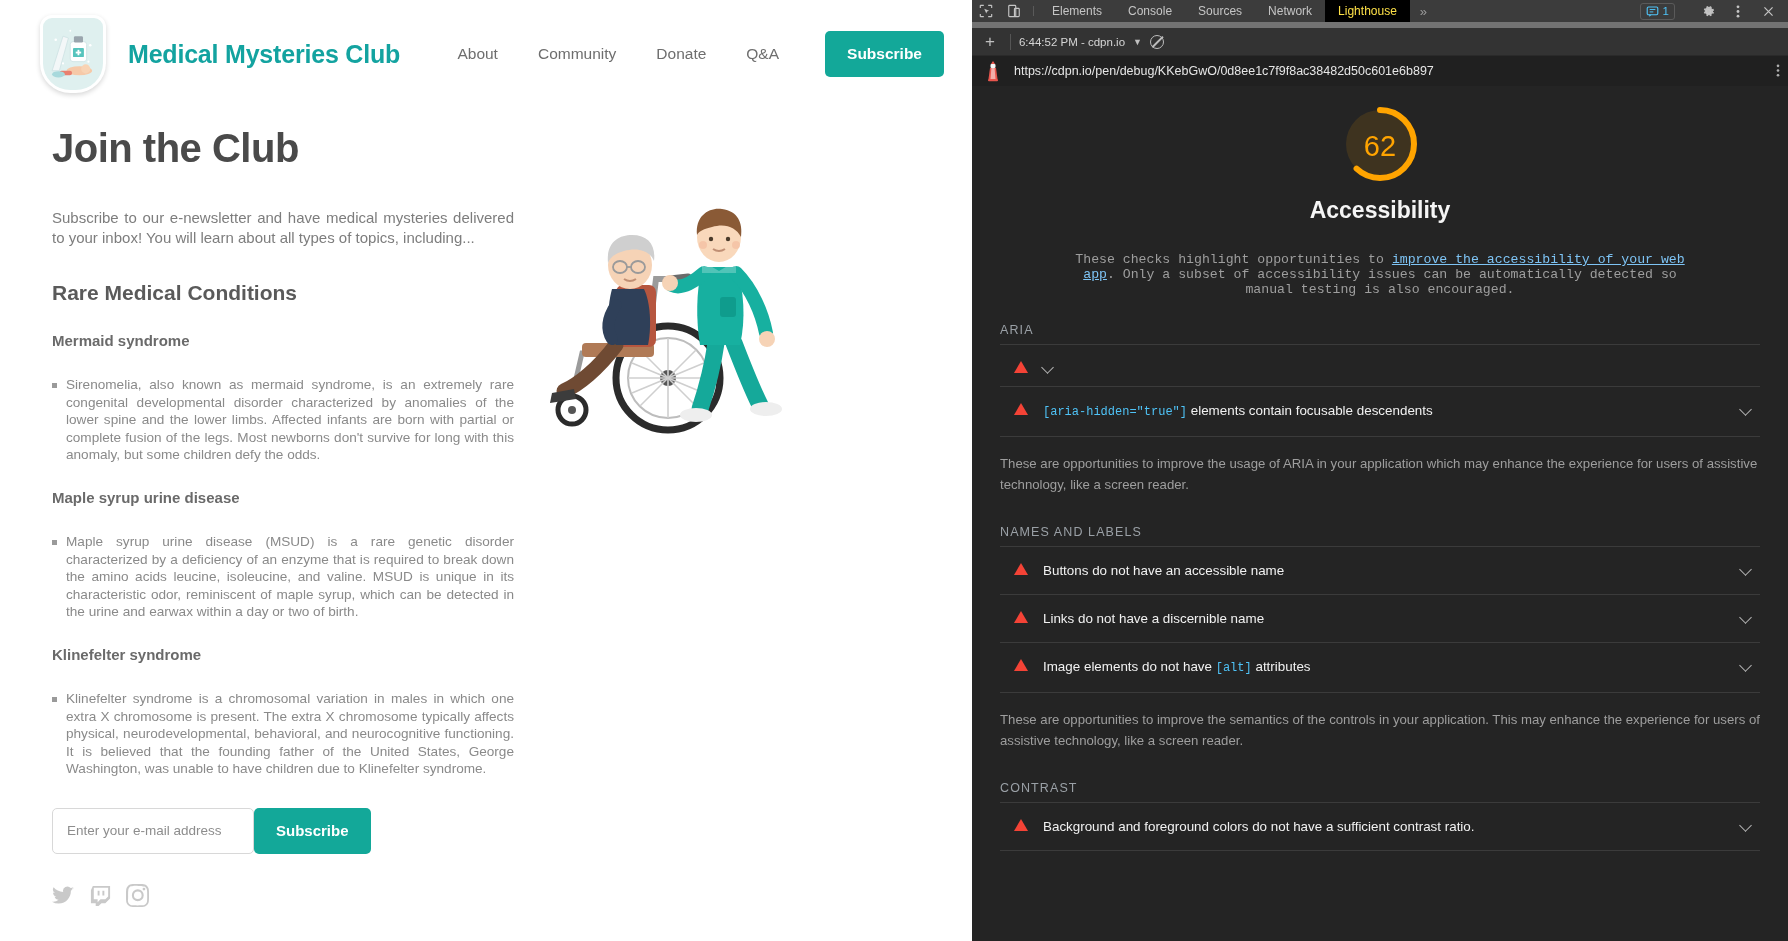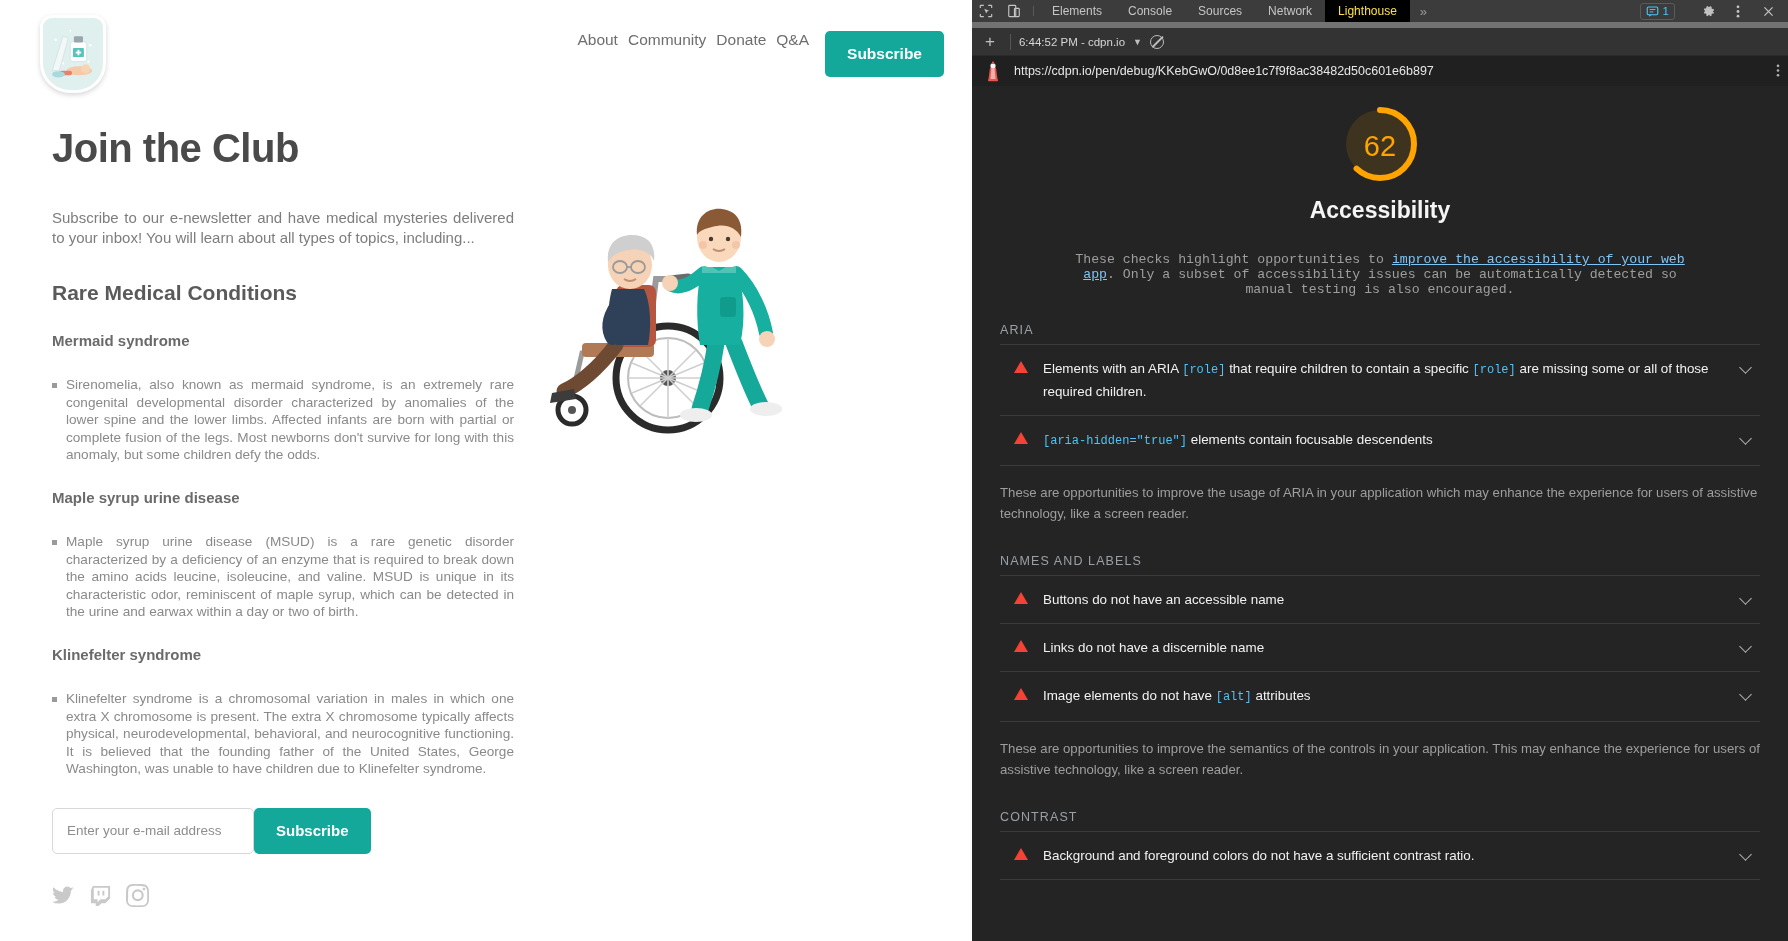--- a/index.html
+++ b/index.html
@@ -41,21 +41,21 @@
   .logo-art { position: absolute; inset: 0; }
   .brand-title {
     color: #13a3a0;
     font-size: 25px;
     font-weight: bold;
     letter-spacing: -0.2px;
     white-space: nowrap;
   }
   .nav {
     margin-left: auto;
-    display: flex; align-items: flex-start; gap: 10px;
+    display: flex; align-items: center; gap: 40px;
   }
   .nav a {
     color: #6e6e6e; font-size: 15.5px; text-decoration: none;
     font-weight: 500;
   }
   .nav-subscribe {
     background: #13a899; color: #fff;
     border: none;
     padding: 14px 22px;
     border-radius: 5px;
@@ -279,20 +279,21 @@
             <g fill="#ffffff">
               <circle cx="14" cy="24" r="1.4"></circle>
                 <circle cx="52" cy="30" r="1.4"></circle>
               <circle cx="22" cy="50" r="1.2"></circle>
                 <circle cx="50" cy="48" r="1.2"></circle>
               <circle cx="30" cy="14" r="1"></circle>
             </g>
           </svg>
         </div>
       </div>
+      <div class="brand-title">Medical Mysteries Club</div>
 
       <nav class="nav">
         <a href="#">About</a>
         <a href="#">Community</a>
         <a href="#">Donate</a>
         <a href="#">Q&amp;A</a>
         <button class="nav-subscribe">Subscribe</button>
       </nav>
     </header>
 
@@ -494,21 +495,20 @@
 
       <div class="lh-desc">
         <span>These checks highlight opportunities to </span><a href="#">improve the accessibility of your web app</a><span>. Only a subset of accessibility issues can be automatically detected so manual testing is also encouraged.</span>
       </div>
 
       <div id="groups">
           <div class="lh-group-title">ARIA</div>
           <div class="lh-audit-list">
             <div class="lh-audit">
               <div class="lh-warn-tri"></div>
-              <div class="lh-audit-text"><span>Elements with an ARIA </span><code>[role]</code><span> that require children to contain a specific </span><code>[role]</code><span> are missing some or all of those required children.</span></div>
               <div class="lh-chevron"></div>
             </div>
             <div class="lh-audit">
               <div class="lh-warn-tri"></div>
               <div class="lh-audit-text"><code>[aria-hidden="true"]</code><span> elements contain focusable descendents</span></div>
               <div class="lh-chevron"></div>
             </div>
           </div>
           <div class="lh-group-desc">These are opportunities to improve the usage of ARIA in your application which may enhance the experience for users of assistive technology, like a screen reader.</div>
           <div class="lh-group-title">NAMES AND LABELS</div>

